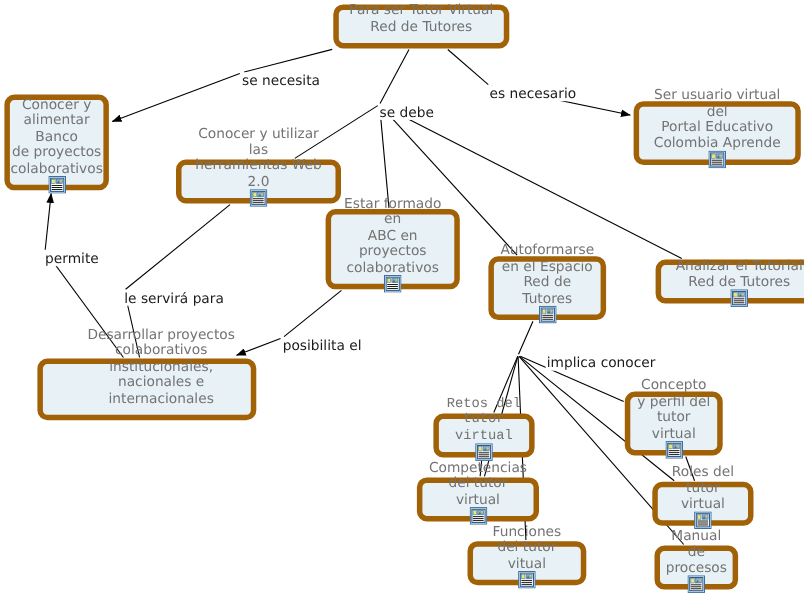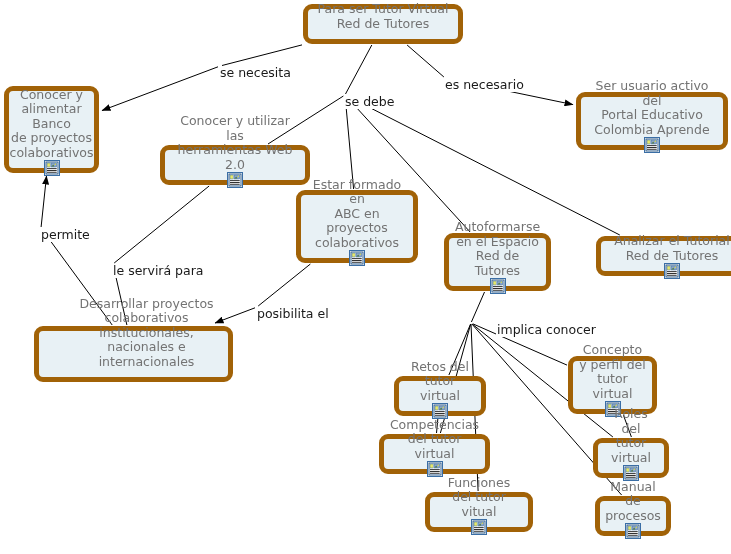--- a/index.html
+++ b/index.html
@@ -123,21 +123,21 @@
             <rect x="0.5" y="0.5" width="15" height="15" fill="#ffffff" stroke="#3a6ea5" stroke-width="1"></rect>
             <rect x="2" y="2" width="12" height="12" fill="#ffffff" stroke="#2f5d8a" stroke-width="1"></rect>
             <rect x="3" y="3" width="3.2" height="4" fill="#e8e86a" stroke="#3a6ea5" stroke-width="0.5"></rect>
             <rect x="7.2" y="3" width="5.5" height="4" fill="#8fa8c8" stroke="#3a6ea5" stroke-width="0.5"></rect>
             <polygon points="7.6,6.6 9.2,4.4 10.4,6.6" fill="#4a7a3a"></polygon>
             <circle cx="11.4" cy="4.3" r="0.8" fill="#d8d84a"></circle>
             <rect x="3" y="8.2" width="9.7" height="0.9" fill="#1a1a1a"></rect>
             <rect x="3" y="10" width="9.7" height="0.9" fill="#1a1a1a"></rect>
             <rect x="3" y="11.8" width="9.7" height="0.9" fill="#1a1a1a"></rect>
           </svg></span></div>
-      <div class="node" style="left: 576px; top: 92px; width: 152px; height: 58px;"><span class="node-label">Ser usuario activo del
+      <div class="node" style="left: 576px; top: 92px; width: 152px; height: 58px;"><span class="node-label">Ser usuario virtual del
 Portal Educativo
 Colombia Aprende</span><span class="doc-icon"><svg viewBox="0 0 16 16" width="16" height="16">
             <rect x="0.5" y="0.5" width="15" height="15" fill="#ffffff" stroke="#3a6ea5" stroke-width="1"></rect>
             <rect x="2" y="2" width="12" height="12" fill="#ffffff" stroke="#2f5d8a" stroke-width="1"></rect>
             <rect x="3" y="3" width="3.2" height="4" fill="#e8e86a" stroke="#3a6ea5" stroke-width="0.5"></rect>
             <rect x="7.2" y="3" width="5.5" height="4" fill="#8fa8c8" stroke="#3a6ea5" stroke-width="0.5"></rect>
             <polygon points="7.6,6.6 9.2,4.4 10.4,6.6" fill="#4a7a3a"></polygon>
             <circle cx="11.4" cy="4.3" r="0.8" fill="#d8d84a"></circle>
             <rect x="3" y="8.2" width="9.7" height="0.9" fill="#1a1a1a"></rect>
             <rect x="3" y="10" width="9.7" height="0.9" fill="#1a1a1a"></rect>
@@ -178,21 +178,21 @@
             <rect x="7.2" y="3" width="5.5" height="4" fill="#8fa8c8" stroke="#3a6ea5" stroke-width="0.5"></rect>
             <polygon points="7.6,6.6 9.2,4.4 10.4,6.6" fill="#4a7a3a"></polygon>
             <circle cx="11.4" cy="4.3" r="0.8" fill="#d8d84a"></circle>
             <rect x="3" y="8.2" width="9.7" height="0.9" fill="#1a1a1a"></rect>
             <rect x="3" y="10" width="9.7" height="0.9" fill="#1a1a1a"></rect>
             <rect x="3" y="11.8" width="9.7" height="0.9" fill="#1a1a1a"></rect>
           </svg></span></div>
       <div class="node" style="left: 34px; top: 326px; width: 199px; height: 56px; padding-left: 32px;"><span class="node-label">Desarrollar proyectos
 colaborativos institucionales,
 nacionales e internacionales</span></div>
-      <div class="node" style="left: 394px; top: 376px; width: 92px; height: 40px;"><span class="node-label">Retos del
+      <div class="node" style="left: 394px; top: 376px; width: 92px; height: 40px; font-family: Liberation Mono, monospace;"><span class="node-label">Retos del
 tutor virtual</span><span class="doc-icon"><svg viewBox="0 0 16 16" width="16" height="16">
             <rect x="0.5" y="0.5" width="15" height="15" fill="#ffffff" stroke="#3a6ea5" stroke-width="1"></rect>
             <rect x="2" y="2" width="12" height="12" fill="#ffffff" stroke="#2f5d8a" stroke-width="1"></rect>
             <rect x="3" y="3" width="3.2" height="4" fill="#e8e86a" stroke="#3a6ea5" stroke-width="0.5"></rect>
             <rect x="7.2" y="3" width="5.5" height="4" fill="#8fa8c8" stroke="#3a6ea5" stroke-width="0.5"></rect>
             <polygon points="7.6,6.6 9.2,4.4 10.4,6.6" fill="#4a7a3a"></polygon>
             <circle cx="11.4" cy="4.3" r="0.8" fill="#d8d84a"></circle>
             <rect x="3" y="8.2" width="9.7" height="0.9" fill="#1a1a1a"></rect>
             <rect x="3" y="10" width="9.7" height="0.9" fill="#1a1a1a"></rect>
             <rect x="3" y="11.8" width="9.7" height="0.9" fill="#1a1a1a"></rect>
@@ -215,21 +215,21 @@
             <rect x="0.5" y="0.5" width="15" height="15" fill="#ffffff" stroke="#3a6ea5" stroke-width="1"></rect>
             <rect x="2" y="2" width="12" height="12" fill="#ffffff" stroke="#2f5d8a" stroke-width="1"></rect>
             <rect x="3" y="3" width="3.2" height="4" fill="#e8e86a" stroke="#3a6ea5" stroke-width="0.5"></rect>
             <rect x="7.2" y="3" width="5.5" height="4" fill="#8fa8c8" stroke="#3a6ea5" stroke-width="0.5"></rect>
             <polygon points="7.6,6.6 9.2,4.4 10.4,6.6" fill="#4a7a3a"></polygon>
             <circle cx="11.4" cy="4.3" r="0.8" fill="#d8d84a"></circle>
             <rect x="3" y="8.2" width="9.7" height="0.9" fill="#1a1a1a"></rect>
             <rect x="3" y="10" width="9.7" height="0.9" fill="#1a1a1a"></rect>
             <rect x="3" y="11.8" width="9.7" height="0.9" fill="#1a1a1a"></rect>
           </svg></span></div>
-      <div class="node" style="left: 593px; top: 438px; width: 76px; height: 40px;"><span class="node-label">Roles del
+      <div class="node" style="left: 593px; top: 438px; width: 92px; height: 40px;"><span class="node-label">Roles del
 tutor virtual</span><span class="doc-icon"><svg viewBox="0 0 16 16" width="16" height="16">
             <rect x="0.5" y="0.5" width="15" height="15" fill="#ffffff" stroke="#3a6ea5" stroke-width="1"></rect>
             <rect x="2" y="2" width="12" height="12" fill="#ffffff" stroke="#2f5d8a" stroke-width="1"></rect>
             <rect x="3" y="3" width="3.2" height="4" fill="#e8e86a" stroke="#3a6ea5" stroke-width="0.5"></rect>
             <rect x="7.2" y="3" width="5.5" height="4" fill="#8fa8c8" stroke="#3a6ea5" stroke-width="0.5"></rect>
             <polygon points="7.6,6.6 9.2,4.4 10.4,6.6" fill="#4a7a3a"></polygon>
             <circle cx="11.4" cy="4.3" r="0.8" fill="#d8d84a"></circle>
             <rect x="3" y="8.2" width="9.7" height="0.9" fill="#1a1a1a"></rect>
             <rect x="3" y="10" width="9.7" height="0.9" fill="#1a1a1a"></rect>
             <rect x="3" y="11.8" width="9.7" height="0.9" fill="#1a1a1a"></rect>

